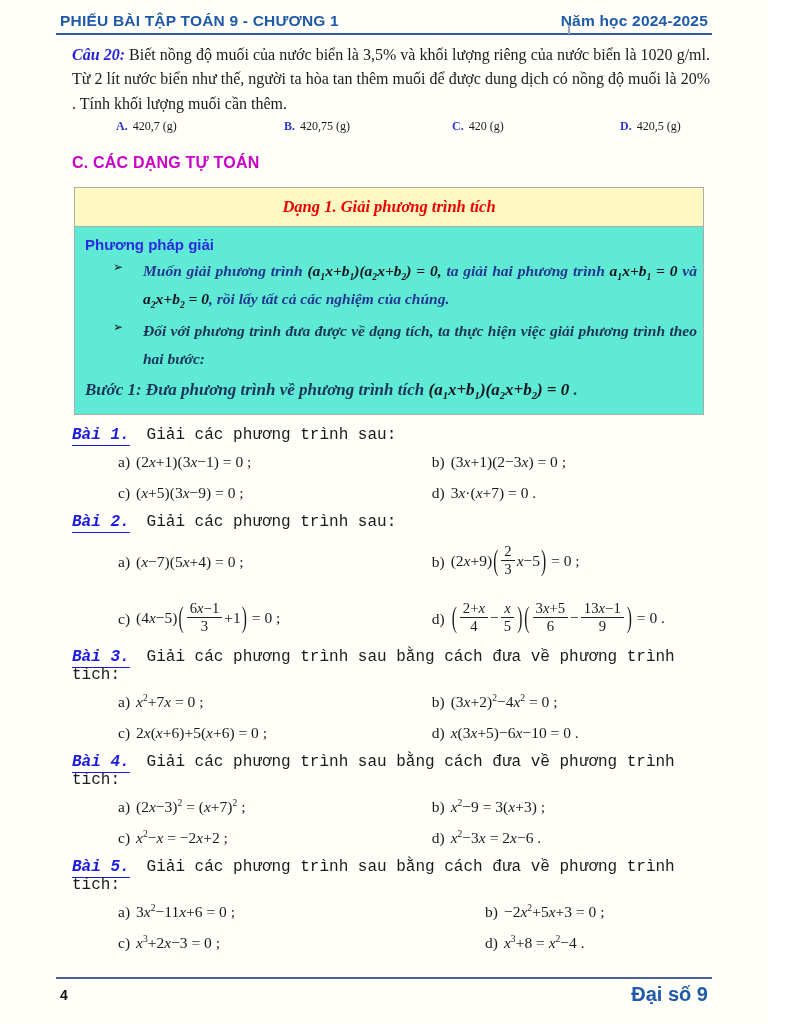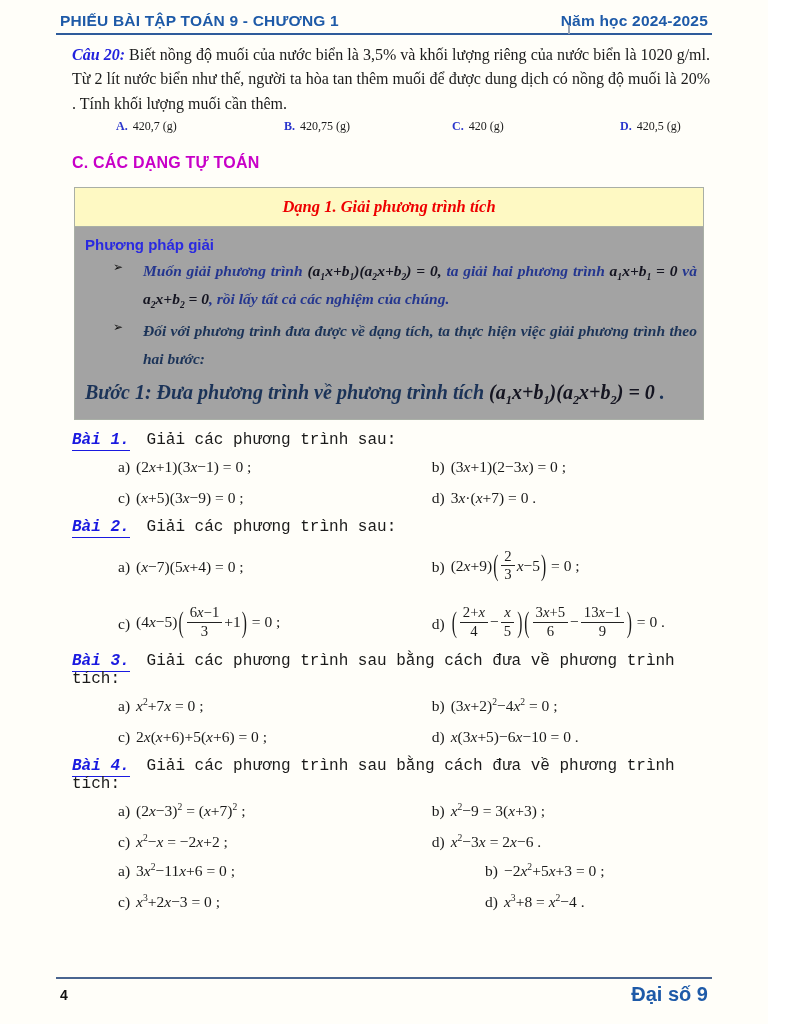--- a/index.html
+++ b/index.html
@@ -24,29 +24,29 @@
   .options{display:flex;padding-left:44px;margin-top:3px;font-size:12px;}
   .option{width:168px;}
   .option:last-child{width:auto;}
   .opt-letter{color:#2a35cc;font-weight:bold;margin-right:5px;}
   .section-heading{margin:20px 0 0 0;font-family:"Liberation Sans", sans-serif;
     font-weight:bold;font-size:16px;color:#c800c8;letter-spacing:.2px;}
   
   .dang-box{margin:15px 6px 0 2px;border:1px solid #a9afa6;}
   .dang-title{background:#fef9c3;border-bottom:1px solid #a9afa6;
     text-align:center;padding:9px 6px;color:#ee0000;font-weight:bold;font-style:italic;font-size:16.5px;}
-  .dang-body{background:#a3a3a3;padding:7px 6px 8px 10px;}
+  .dang-body{background:#5eead4;padding:7px 6px 8px 10px;}
   .method-label{font-family:"Liberation Sans", sans-serif;font-weight:bold;
     font-size:15px;color:#2a2ae0;margin:2px 0 4px 0;}
   .bullet-row{display:flex;padding-left:28px;margin:4px 0;}
   .bullet-arrow{width:30px;flex:0 0 30px;font-size:12px;color:#111;padding-top:3px;}
   .bullet-text{flex:1;font-weight:bold;font-style:italic;font-size:15.5px;line-height:1.8;text-align:justify;}
   .bullet-1 .bullet-text{color:#24368f;}
   .bullet-2 .bullet-text{color:#1b3358;}
-  .step-row{font-weight:bold;font-style:italic;font-size:20px;color:#1b3358;line-height:1.55;margin:3px 0;}
+  .step-row{font-weight:bold;font-style:italic;font-size:17px;color:#1b3358;line-height:1.55;margin:3px 0;}
   .dang-body .rm{color:#141420;}
   
   .exercise{margin-top:11px;}
   .ex-head{font-size:16px;font-family:Liberation Mono, monospace;}
   .ex-label{color:#1a1ae0;font-weight:bold;font-style:italic;
     border-bottom:1.6px solid #1a1ae0;padding-bottom:1px;}
   .ex-prompt{margin-left:17px;}
   .ex-grid{display:grid;grid-template-columns:53% 47%;row-gap:13px;
     padding-left:46px;margin-top:9px;font-size:15.5px;}
   .ex-grid.tall{row-gap:22px;margin-top:14px;margin-bottom:6px;}
@@ -194,20 +194,21 @@
             <span class="math"><i>x</i><sup>2</sup>−<i>x</i> = −2<i>x</i>+2 ;</span>
           </span>
         <span class="ex-item">
             <span class="item-key">d)</span>
             <span class="math"><i>x</i><sup>2</sup>−3<i>x</i> = 2<i>x</i>−6 .</span>
           </span>
       </div>
     </div>
 
     <div class="exercise">
+      <div class="ex-head"><span class="ex-label">Bài 5.</span><span class="ex-prompt">Giải các phương trình sau bằng cách đưa về phương trình tích:</span></div>
       <div class="ex-grid wide-right">
         <span class="ex-item">
             <span class="item-key">a)</span>
             <span class="math">3<i>x</i><sup>2</sup>−11<i>x</i>+6 = 0 ;</span>
           </span>
         <span class="ex-item">
             <span class="item-key">b)</span>
             <span class="math">−2<i>x</i><sup>2</sup>+5<i>x</i>+3 = 0 ;</span>
           </span>
         <span class="ex-item">

